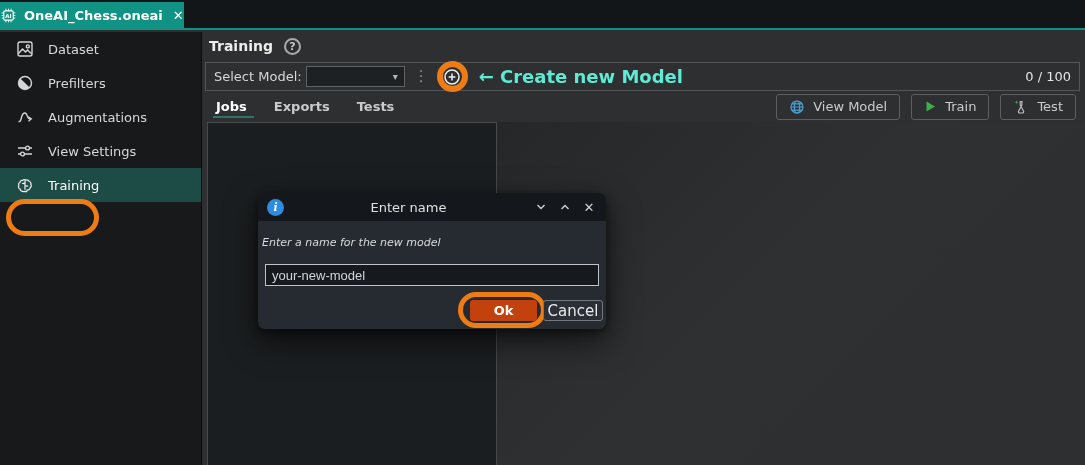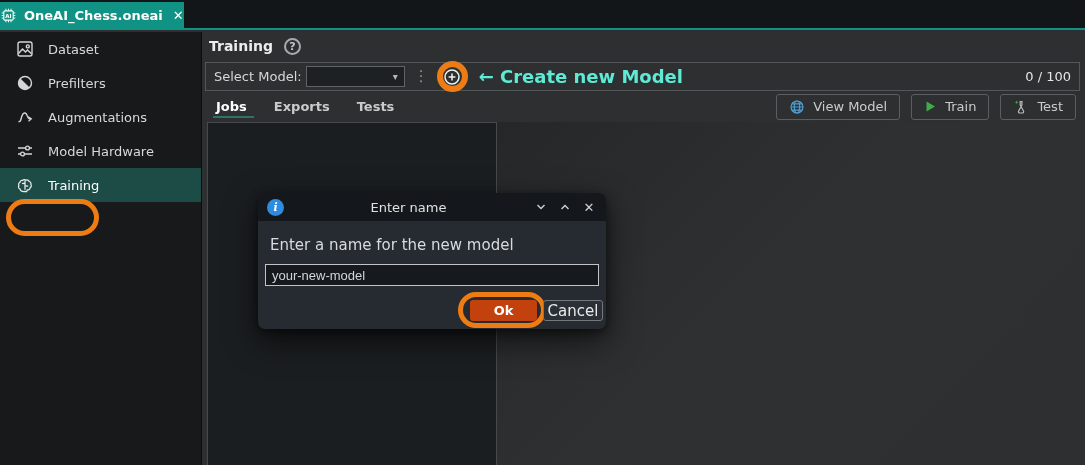--- a/index.html
+++ b/index.html
@@ -71,21 +71,21 @@
   .dialog-titlebar { height:28px; background:#14181c; border-radius:7px 7px 0 0;
     display:flex; align-items:center; padding:0 9px; gap:6px; cursor:move; }
   .info-badge { width:17px; height:17px; border-radius:50%; background:#2d8ce0;
     color:#fff; display:flex; align-items:center; justify-content:center;
     font-size:11px; font-weight:bold; font-style:italic;
     font-family:"DejaVu Serif","Liberation Serif",serif; }
   .dialog-title { flex:1; text-align:center; color:#dfe1e2; }
   .dialog-controls { display:flex; gap:8px; align-items:center; color:#cfd2d3; }
   .dlg-ctl { width:16px; height:16px; display:flex; align-items:center;
     justify-content:center; cursor:pointer; }
-  .dialog-label { position:absolute; left:12px; top:43px; font-size:15px; color:#d8dadb; }
+  .dialog-label { position:absolute; left:4px; top:43px; font-size:11px; color:#d8dadb;font-style:italic; }
   .dialog-input { position:absolute; left:7px; top:71px; width:334px; height:22px;
     background:#161a1f; border:1px solid #c2c5c8; color:#d3d5d6; font-size:13px;
     padding:0 6px; font-family:Liberation Sans, sans-serif; outline:none; }
   .btn-ok { position:absolute; left:212px; top:107px; width:67px; height:21px;
     background:#c2410c; border:none; border-radius:3px; color:#fff; font-size:13px;
     font-weight:600; cursor:pointer; font-family:inherit; }
   .btn-cancel { position:absolute; left:285px; top:107px; width:60px; height:21px;
     background:#2b3036; border:1px solid #75797d; border-radius:3px; color:#e8eaeb;
     font-size:15px; cursor:pointer; font-family:inherit; }
   .ok-ring { position:absolute; left:200px; top:99px; width:88px; height:36px;
@@ -144,21 +144,21 @@
     </div>
     <div class="side-item">
       <span class="side-icon">
         <svg width="20" height="20" viewBox="0 0 20 20" fill="none" stroke="#d4d6d7" stroke-width="1.4">
           <path d="M3 7 H10.6 M14.4 7 H17"></path>
           <circle cx="12.5" cy="7" r="1.9"></circle>
           <path d="M3 13 H5.6 M9.4 13 H17"></path>
           <circle cx="7.5" cy="13" r="1.9"></circle>
         </svg>
       </span>
-      <span>Model Hardware</span>
+      <span>View Settings</span>
     </div>
     <div class="side-item selected">
       <span class="side-icon">
         <svg width="20" height="20" viewBox="0 0 20 20" fill="none" stroke="#e8eaeb" stroke-width="1.25">
           <path d="M9.8 16.3c-2.3.8-4.4-.5-4.7-2.2-1.5-.5-2.1-2.2-1.2-3.4-.8-1.2-.2-2.9 1.1-3.3 0-1.5 1.3-2.4 2.6-2 .8-1.1 2.5-1.2 3.4-.2 1.2-.6 2.7 0 3.2 1.3 1.3.3 2.1 1.7 1.6 2.9.9 1 .6 2.6-.6 3.2 0 1.6-1.5 2.7-3 2.3l-.5 1.6z"></path>
           <path d="M10.2 5.2 C9.8 8 10 11 10 14.8 M7 8.2 c1 .5 2.1.3 3-.5 M13.2 10.8 c-1 .6-2.1.5-3-.2"></path>
         </svg>
       </span>
       <span>Training</span>
     </div>

